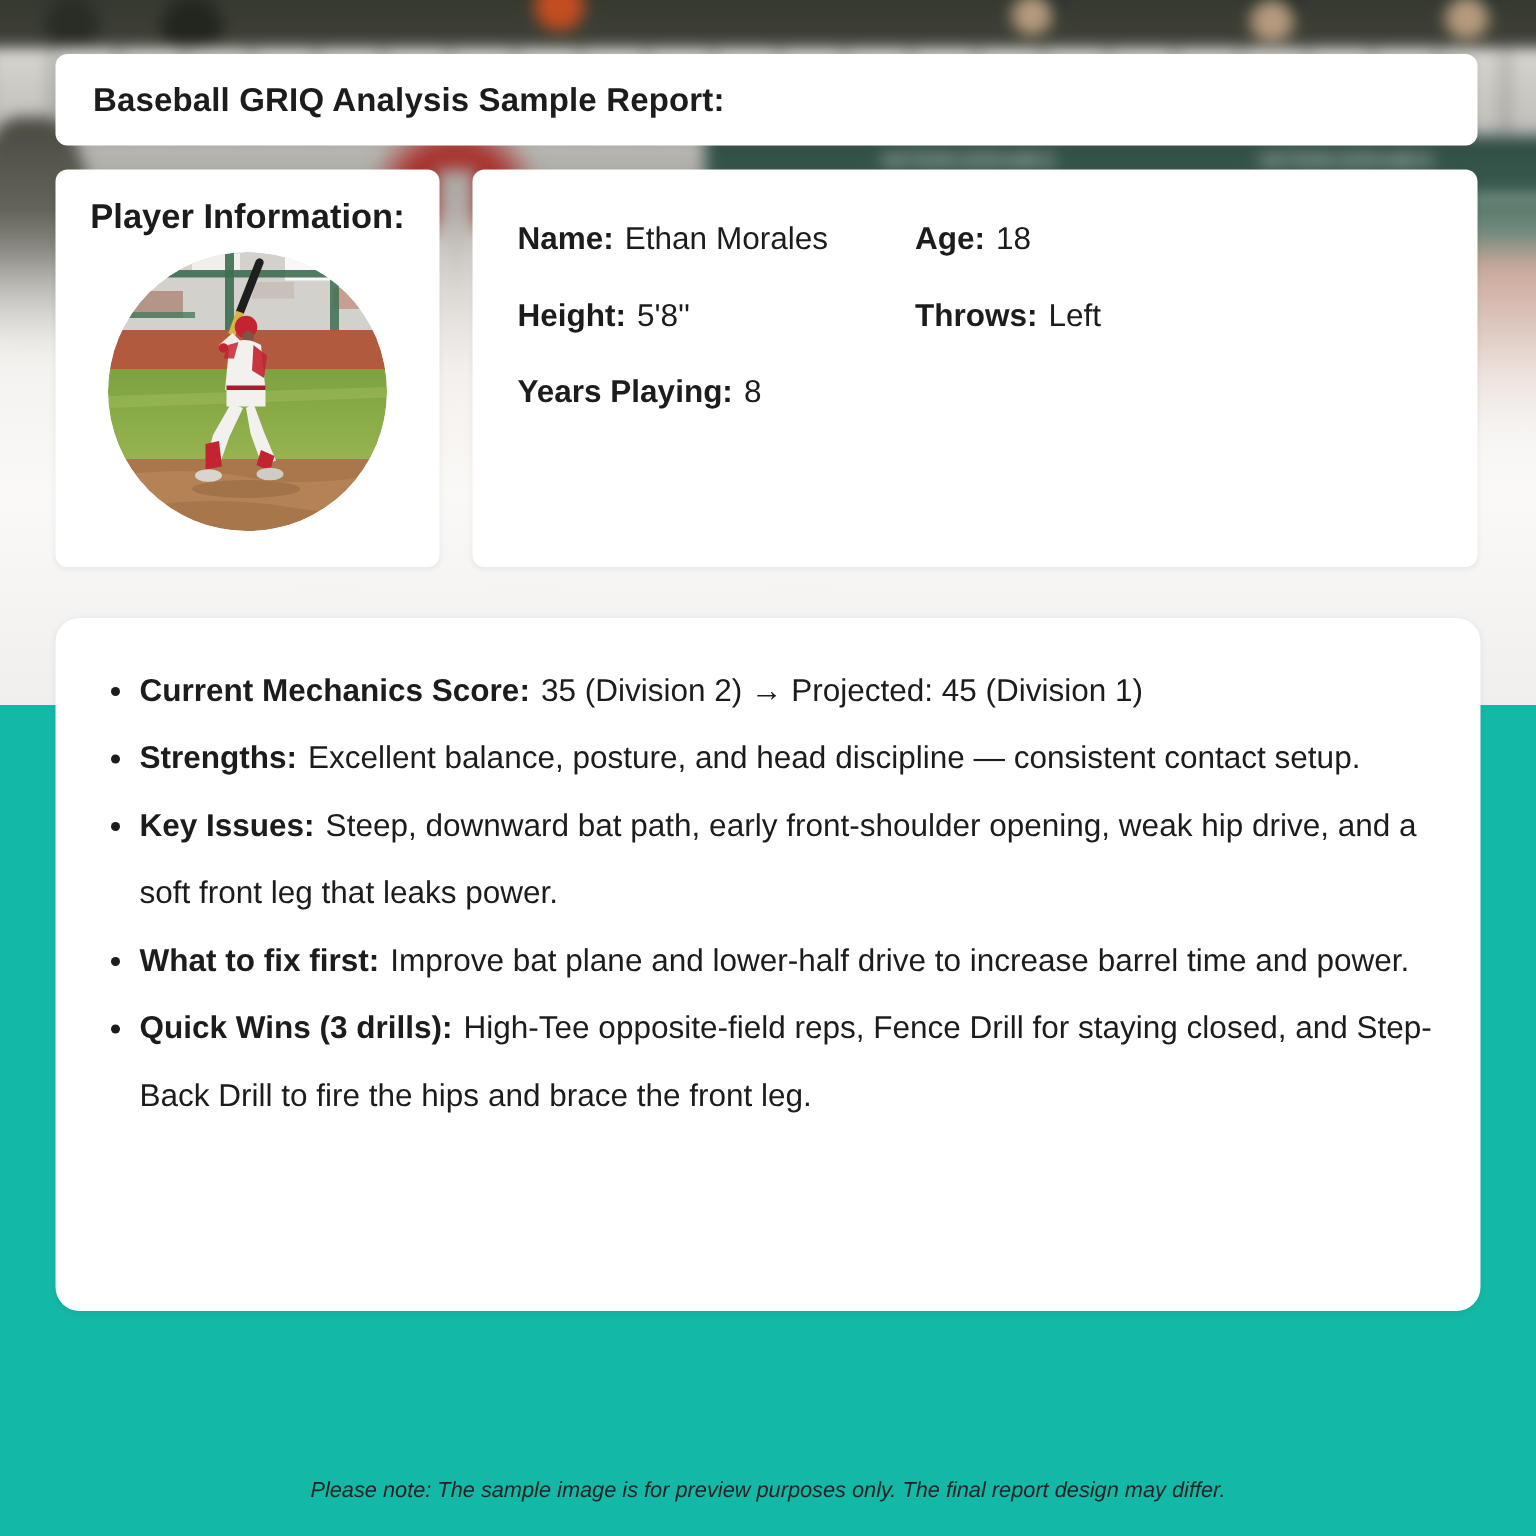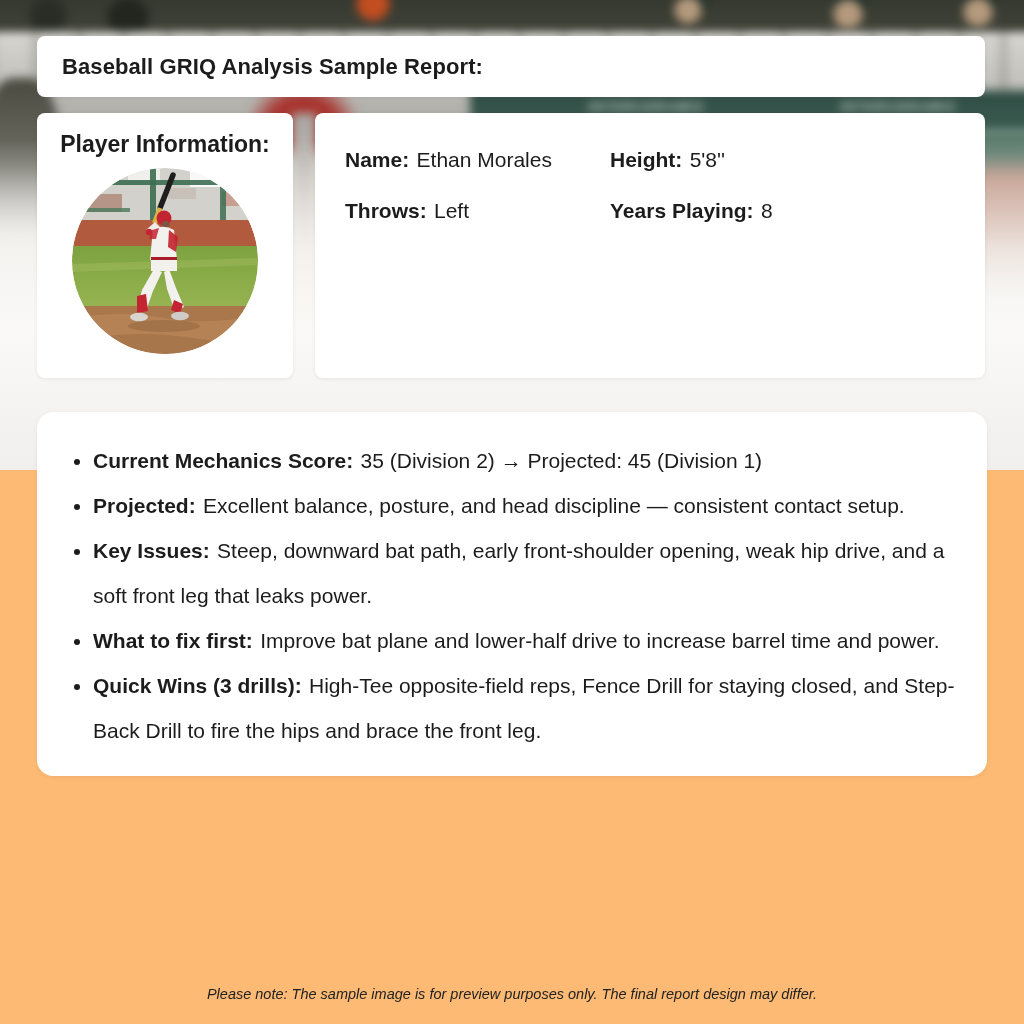--- a/index.html
+++ b/index.html
@@ -3,21 +3,21 @@
 <meta charset="utf-8">
 <style>
   html,body{margin:0;padding:0;}
   body{
     width:1024px;height:1024px;
     font-family:"Liberation Sans","DejaVu Sans",sans-serif;
     background:#f1efed;
     color:#1c1c1c;
     overflow:hidden;
   }
-  .canvas{position:relative;width:1024px;height:1024px;background:#fdba74;overflow:hidden;}
+  .canvas{position:relative;width:1024px;height:1024px;background:#14b8a6;overflow:hidden;}
 
   
   .hero{position:absolute;left:0;top:0;width:1024px;height:470px;overflow:hidden;background:#dcdad5;}
   .hero .blur{position:absolute;filter:blur(5px);}
   .h-dark-top{left:-12px;top:-12px;width:1050px;height:52px;background:#38392f;
     background-image:
       radial-gradient(circle at 140px 30px,#23261f 0 20px,rgba(0,0,0,0) 21px),
       radial-gradient(circle at 700px 22px,#b59a7d 0 13px,rgba(0,0,0,0) 14px),
       radial-gradient(circle at 705px 12px,#20302a 0 15px,rgba(0,0,0,0) 16px),
       radial-gradient(circle at 860px 26px,#b59a7d 0 14px,rgba(0,0,0,0) 15px),
@@ -57,21 +57,21 @@
   .player-card{left:37px;top:113px;width:256px;height:265px;border-radius:8px;text-align:center;}
   .player-card h2{margin:18px 0 0 0;font-size:23px;font-weight:700;}
   .photo-wrap{width:186px;height:186px;margin:10px auto 0 auto;border-radius:50%;overflow:hidden;}
   .photo-wrap svg{display:block;}
 
   .details-card{left:315px;top:113px;width:670px;height:265px;border-radius:8px;box-sizing:border-box;
     padding:32px 0 0 30px;}
   .fields-grid{display:grid;grid-template-columns:265px 1fr;row-gap:21px;font-size:21px;line-height:30px;}
   .field strong{font-weight:700;margin-right:.35em;margin-top:48px;}
 
-  .analysis-card{left:37px;top:412px;width:950px;height:364px;border-radius:16px;box-sizing:border-box;
+  .analysis-card{left:37px;top:412px;width:950px;height:462px;border-radius:16px;box-sizing:border-box;
     padding:26px 28px 0 34px;}
   .analysis-card ul{margin:0;padding:0 0 0 22px;list-style:disc outside;}
   .analysis-card li{font-size:21px;line-height:45px;}
   .analysis-card li strong{font-weight:700;margin-right:.35em;}
 
   .footer-cta{position:absolute;left:32px;top:896px;width:960px;text-align:center;
     font-size:22px;font-weight:700;line-height:31px;}
   .footer-note{position:absolute;left:0;top:975px;width:1024px;text-align:center;
     font-size:14.5px;font-style:italic;font-weight:500;color:#222;margin-top:11px;}
 </style>
@@ -158,30 +158,31 @@
           <ellipse cx="67" cy="149" rx="9" ry="4.2" fill="#d8d5d0"></ellipse>
           <ellipse cx="108" cy="148" rx="9" ry="4.2" fill="#cfccc7"></ellipse>
         </g>
       </svg>
     </div>
   </div>
 
   <div class="card details-card">
     <div class="fields-grid">
       <div class="field"><strong>Name:</strong><span>Ethan Morales</span></div>
+      <div class="field"><strong>Age:</strong><span>18</span></div>
       <div class="field"><strong>Height:</strong><span>5'8''</span></div>
       <div class="field"><strong>Throws:</strong><span>Left</span></div>
       <div class="field"><strong>Years Playing:</strong><span>8</span></div>
     </div>
   </div>
 
   <div class="card analysis-card">
     <ul>
       <li><strong>Current Mechanics Score:</strong><span>35 (Division 2) → Projected: 45 (Division 1)</span></li>
-      <li><strong>Projected:</strong><span>Excellent balance, posture, and head discipline — consistent contact setup.</span></li>
+      <li><strong>Strengths:</strong><span>Excellent balance, posture, and head discipline — consistent contact setup.</span></li>
       <li><strong>Key Issues:</strong><span>Steep, downward bat path, early front-shoulder opening, weak hip drive, and a soft front leg that leaks power.</span></li>
       <li><strong>What to fix first:</strong><span>Improve bat plane and lower-half drive to increase barrel time and power.</span></li>
       <li><strong>Quick Wins (3 drills):</strong><span>High-Tee opposite-field reps, Fence Drill for staying closed, and Step-Back Drill to fire the hips and brace the front leg.</span></li>
     </ul>
   </div>
 
   <div class="footer-note">Please note: The sample image is for preview purposes only. The final report design may differ.</div>
 
 </div>
 

